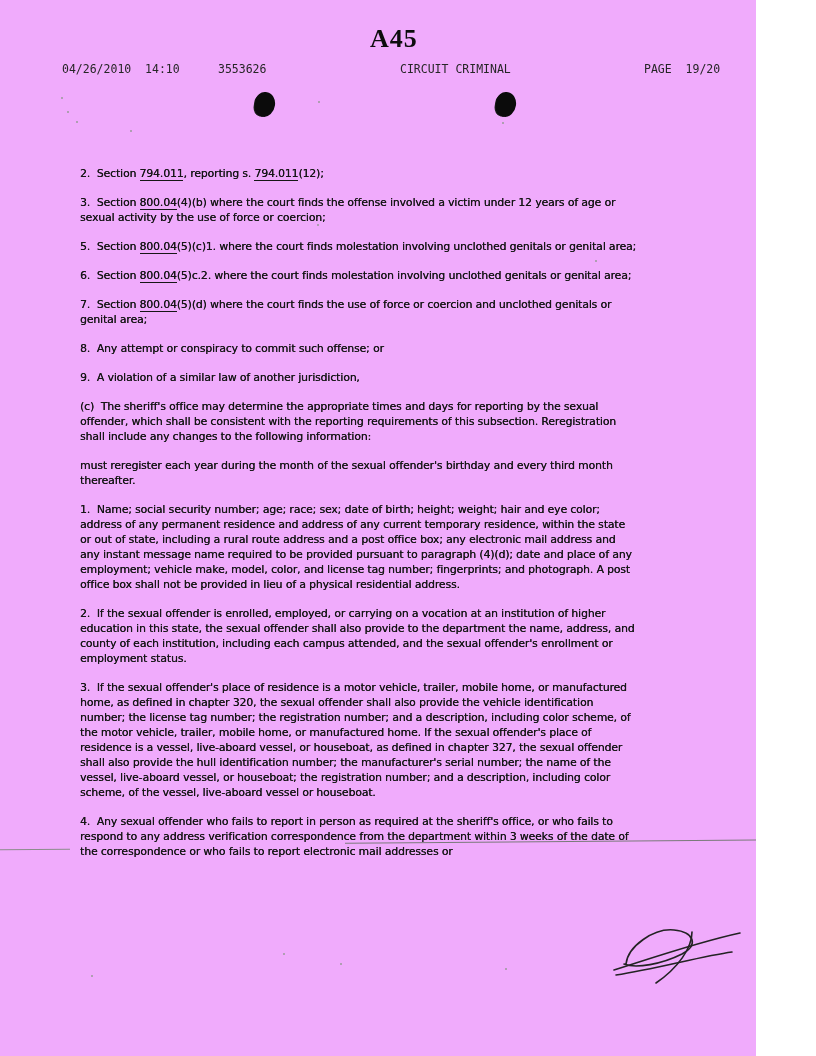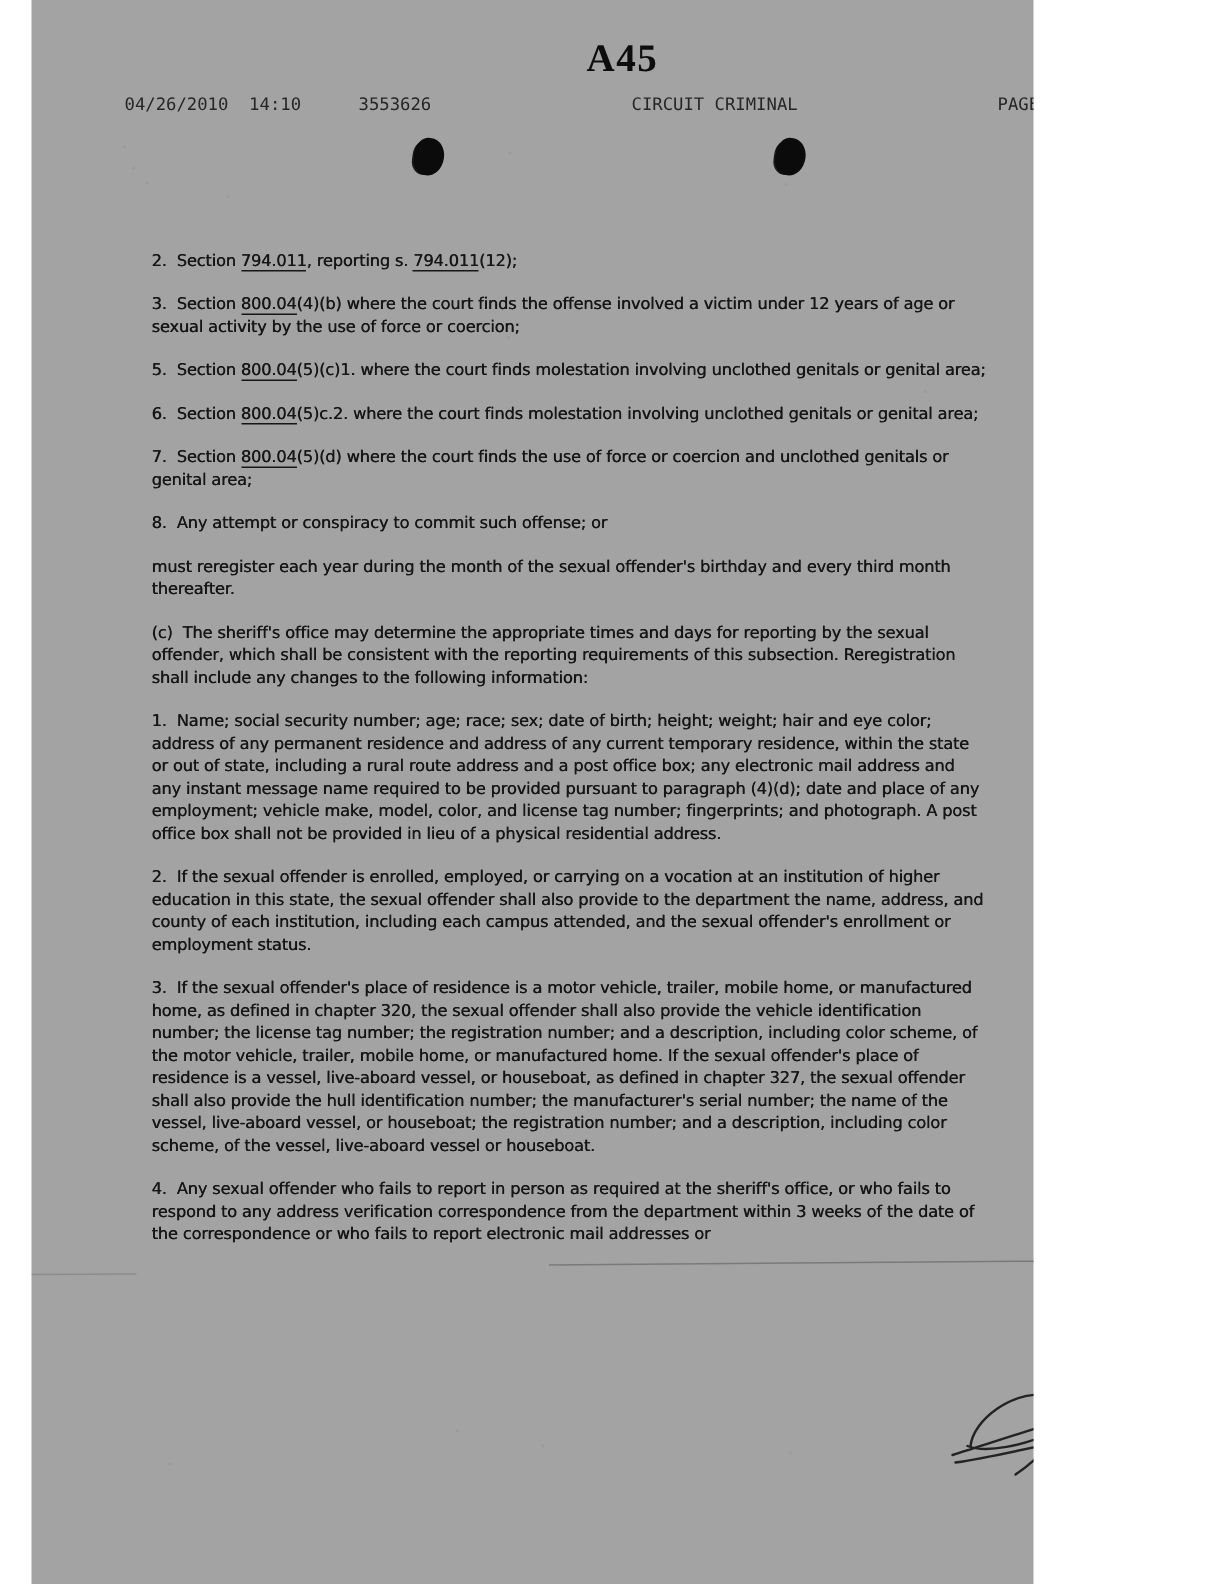--- a/index.html
+++ b/index.html
@@ -1,18 +1,18 @@
 <!DOCTYPE html>
 <html><head>
 <meta charset="utf-8">
 <style>
   html,body{margin:0;padding:0;background:#ffffff;}
   .page{
-    position:relative;width:668px;height:1056px;background:#a3a3a3;
-    overflow:hidden;font-family:"DejaVu Sans",sans-serif;color:#151515;margin-left:21px;
+    position:relative;width:756px;height:1056px;background:#f0abfc;
+    overflow:hidden;font-family:"DejaVu Sans",sans-serif;color:#151515;
   }
   
   .doc-mark{
     position:absolute;left:370px;top:24px;
     font-family:"Liberation Serif",serif;font-weight:bold;font-size:26px;
     color:#0d0d0d;letter-spacing:1px;
   }
   .fax{position:absolute;top:62px;font-family:"DejaVu Sans Mono",monospace;
        font-size:11.5px;color:#262626;white-space:pre;}
   .fax-dt{left:62px;} .fax-id{left:218px;} .fax-title{left:400px;} .fax-page{left:644px;}
@@ -70,22 +70,23 @@
   <div class="speck" style="left:340px;top:963px"></div>
   <div class="speck" style="left:505px;top:968px"></div>
 
   <div class="doc-body">
       <p class="para"><span>2.&nbsp; Section </span><span class="u">794.011</span><span>, reporting s. </span><span class="u">794.011</span><span>(12);</span></p>
       <p class="para"><span>3.&nbsp; Section </span><span class="u">800.04</span><span>(4)(b) where the court finds the offense involved a victim under 12 years of age or sexual activity by the use of force or coercion;</span></p>
       <p class="para"><span>5.&nbsp; Section </span><span class="u">800.04</span><span>(5)(c)1. where the court finds molestation involving unclothed genitals or genital area;</span></p>
       <p class="para"><span>6.&nbsp; Section </span><span class="u">800.04</span><span>(5)c.2. where the court finds molestation involving unclothed genitals or genital area;</span></p>
       <p class="para"><span>7.&nbsp; Section </span><span class="u">800.04</span><span>(5)(d) where the court finds the use of force or coercion and unclothed genitals or genital area;</span></p>
       <p class="para"><span>8.&nbsp; Any attempt or conspiracy to commit such offense; or</span></p>
+      <p class="para"><span>9.&nbsp; A violation of a similar law of another jurisdiction,</span></p>
+      <p class="para"><span>(c)&nbsp; The sheriff's office may determine the appropriate times and days for reporting by the sexual offender, which shall be consistent with the reporting requirements of this subsection. Reregistration shall include any changes to the following information:</span></p>
       <p class="para"><span>must reregister each year during the month of the sexual offender's birthday and every third month thereafter.</span></p>
-      <p class="para"><span>(c)&nbsp; The sheriff's office may determine the appropriate times and days for reporting by the sexual offender, which shall be consistent with the reporting requirements of this subsection. Reregistration shall include any changes to the following information:</span></p>
       <p class="para"><span>1.&nbsp; Name; social security number; age; race; sex; date of birth; height; weight; hair and eye color; address of any permanent residence and address of any current temporary residence, within the state or out of state, including a rural route address and a post office box; any electronic mail address and any instant message name required to be provided pursuant to paragraph (4)(d); date and place of any employment; vehicle make, model, color, and license tag number; fingerprints; and photograph. A post office box shall not be provided in lieu of a physical residential address.</span></p>
       <p class="para"><span>2.&nbsp; If the sexual offender is enrolled, employed, or carrying on a vocation at an institution of higher education in this state, the sexual offender shall also provide to the department the name, address, and county of each institution, including each campus attended, and the sexual offender's enrollment or employment status.</span></p>
       <p class="para"><span>3.&nbsp; If the sexual offender's place of residence is a motor vehicle, trailer, mobile home, or manufactured home, as defined in chapter 320, the sexual offender shall also provide the vehicle identification number; the license tag number; the registration number; and a description, including color scheme, of the motor vehicle, trailer, mobile home, or manufactured home. If the sexual offender's place of residence is a vessel, live-aboard vessel, or houseboat, as defined in chapter 327, the sexual offender shall also provide the hull identification number; the manufacturer's serial number; the name of the vessel, live-aboard vessel, or houseboat; the registration number; and a description, including color scheme, of the vessel, live-aboard vessel or houseboat.</span></p>
       <p class="para"><span>4.&nbsp; Any sexual offender who fails to report in person as required at the sheriff's office, or who fails to respond to any address verification correspondence from the department within 3 weeks of the date of the correspondence or who fails to report electronic mail addresses or</span></p>
     </div>
 
   <svg class="sig" width="160" height="80" viewBox="0 0 160 80">
     <g fill="none" stroke="#232323" stroke-width="1.6" stroke-linecap="round">
       <path d="M20,52 C22,34 48,16 68,18 C88,20 93,33 76,42 C56,52 30,57 18,52"></path>
       <path d="M8,58 C40,48 92,30 134,21"></path>

